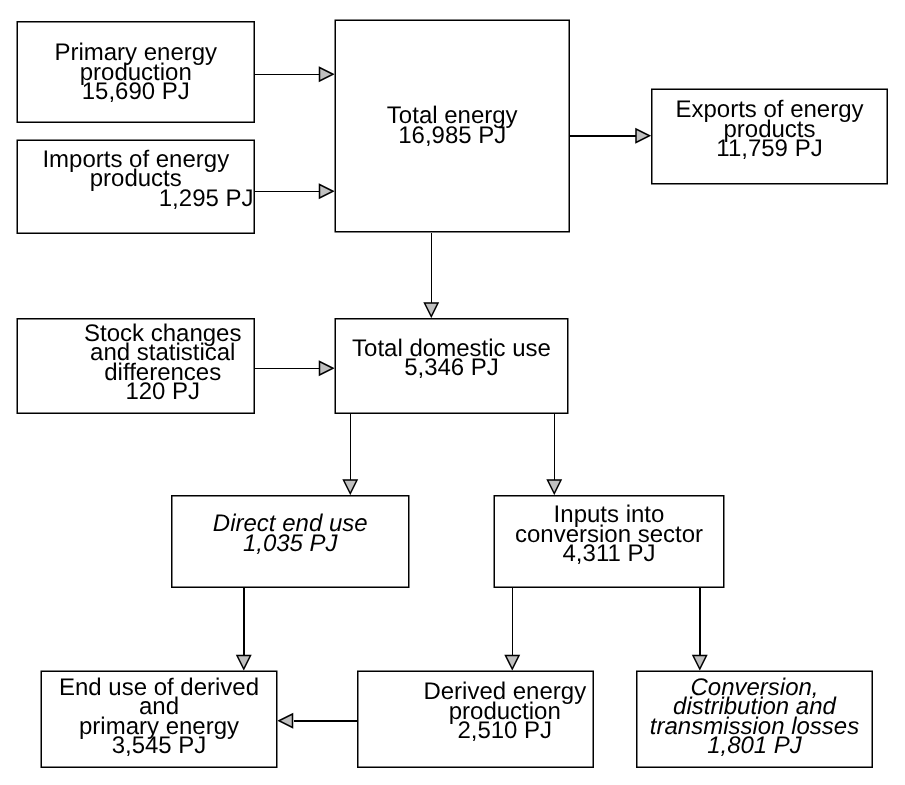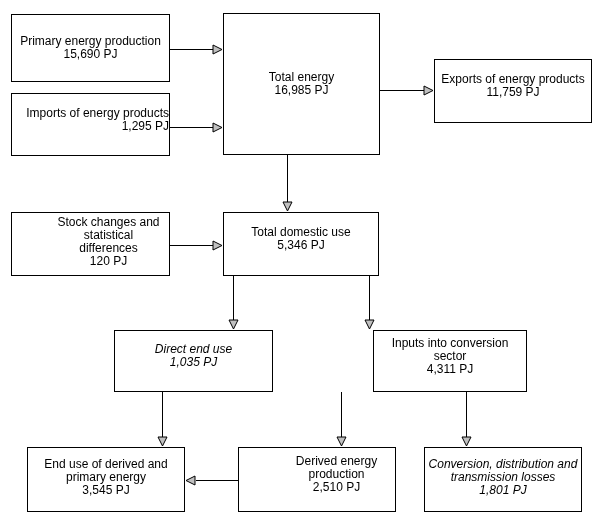--- a/index.html
+++ b/index.html
@@ -21,21 +21,21 @@
   .box {
     position: absolute;
     box-sizing: border-box;
     border: 1px solid #000000;
     background: #ffffff;
     display: flex;
     flex-direction: column;
     align-items: center;
     justify-content: center;
     text-align: center;
-    font-size: 12px;
+    font-size: 16px;
     line-height: 13px;
   }
   .box .box-label { white-space: pre-line; }
   .box .box-value { white-space: nowrap; }
   .pb0  { padding-bottom: 0; }
   .pb4  { padding-bottom: 4px; }
   .pb10 { padding-bottom: 10px; }
   line     { stroke: #000000; stroke-width: 1; shape-rendering: crispEdges; }
   polygon  { fill: #c0c0c0; stroke: #000000; stroke-width: 1; }
 </style>
@@ -120,21 +120,21 @@
   <div class="box pb10" style="left:223px; top:212px; width:156px; height:64px;">
     <div class="box-label">Total domestic use</div>
     <div class="box-value">5,346 PJ</div>
   </div>
 
   <div class="box pb10" style="left:114px; top:330px; width:159px; height:62px;font-style:italic;">
     <div class="box-label">Direct end use</div>
     <div class="box-value">1,035 PJ</div>
   </div>
 
-  <div class="box pb10" style="left:329px; top:330px; width:154px; height:62px;margin-left:44px;">
+  <div class="box pb10" style="left:329px; top:330px; width:154px; height:62px;">
     <div class="box-label">Inputs into conversion sector</div>
     <div class="box-value">4,311 PJ</div>
   </div>
 
   <div class="box pb4" style="left:27px; top:447px; width:158px; height:65px;">
     <div class="box-label">End use of derived and
 primary energy</div>
     <div class="box-value">3,545 PJ</div>
   </div>
 

